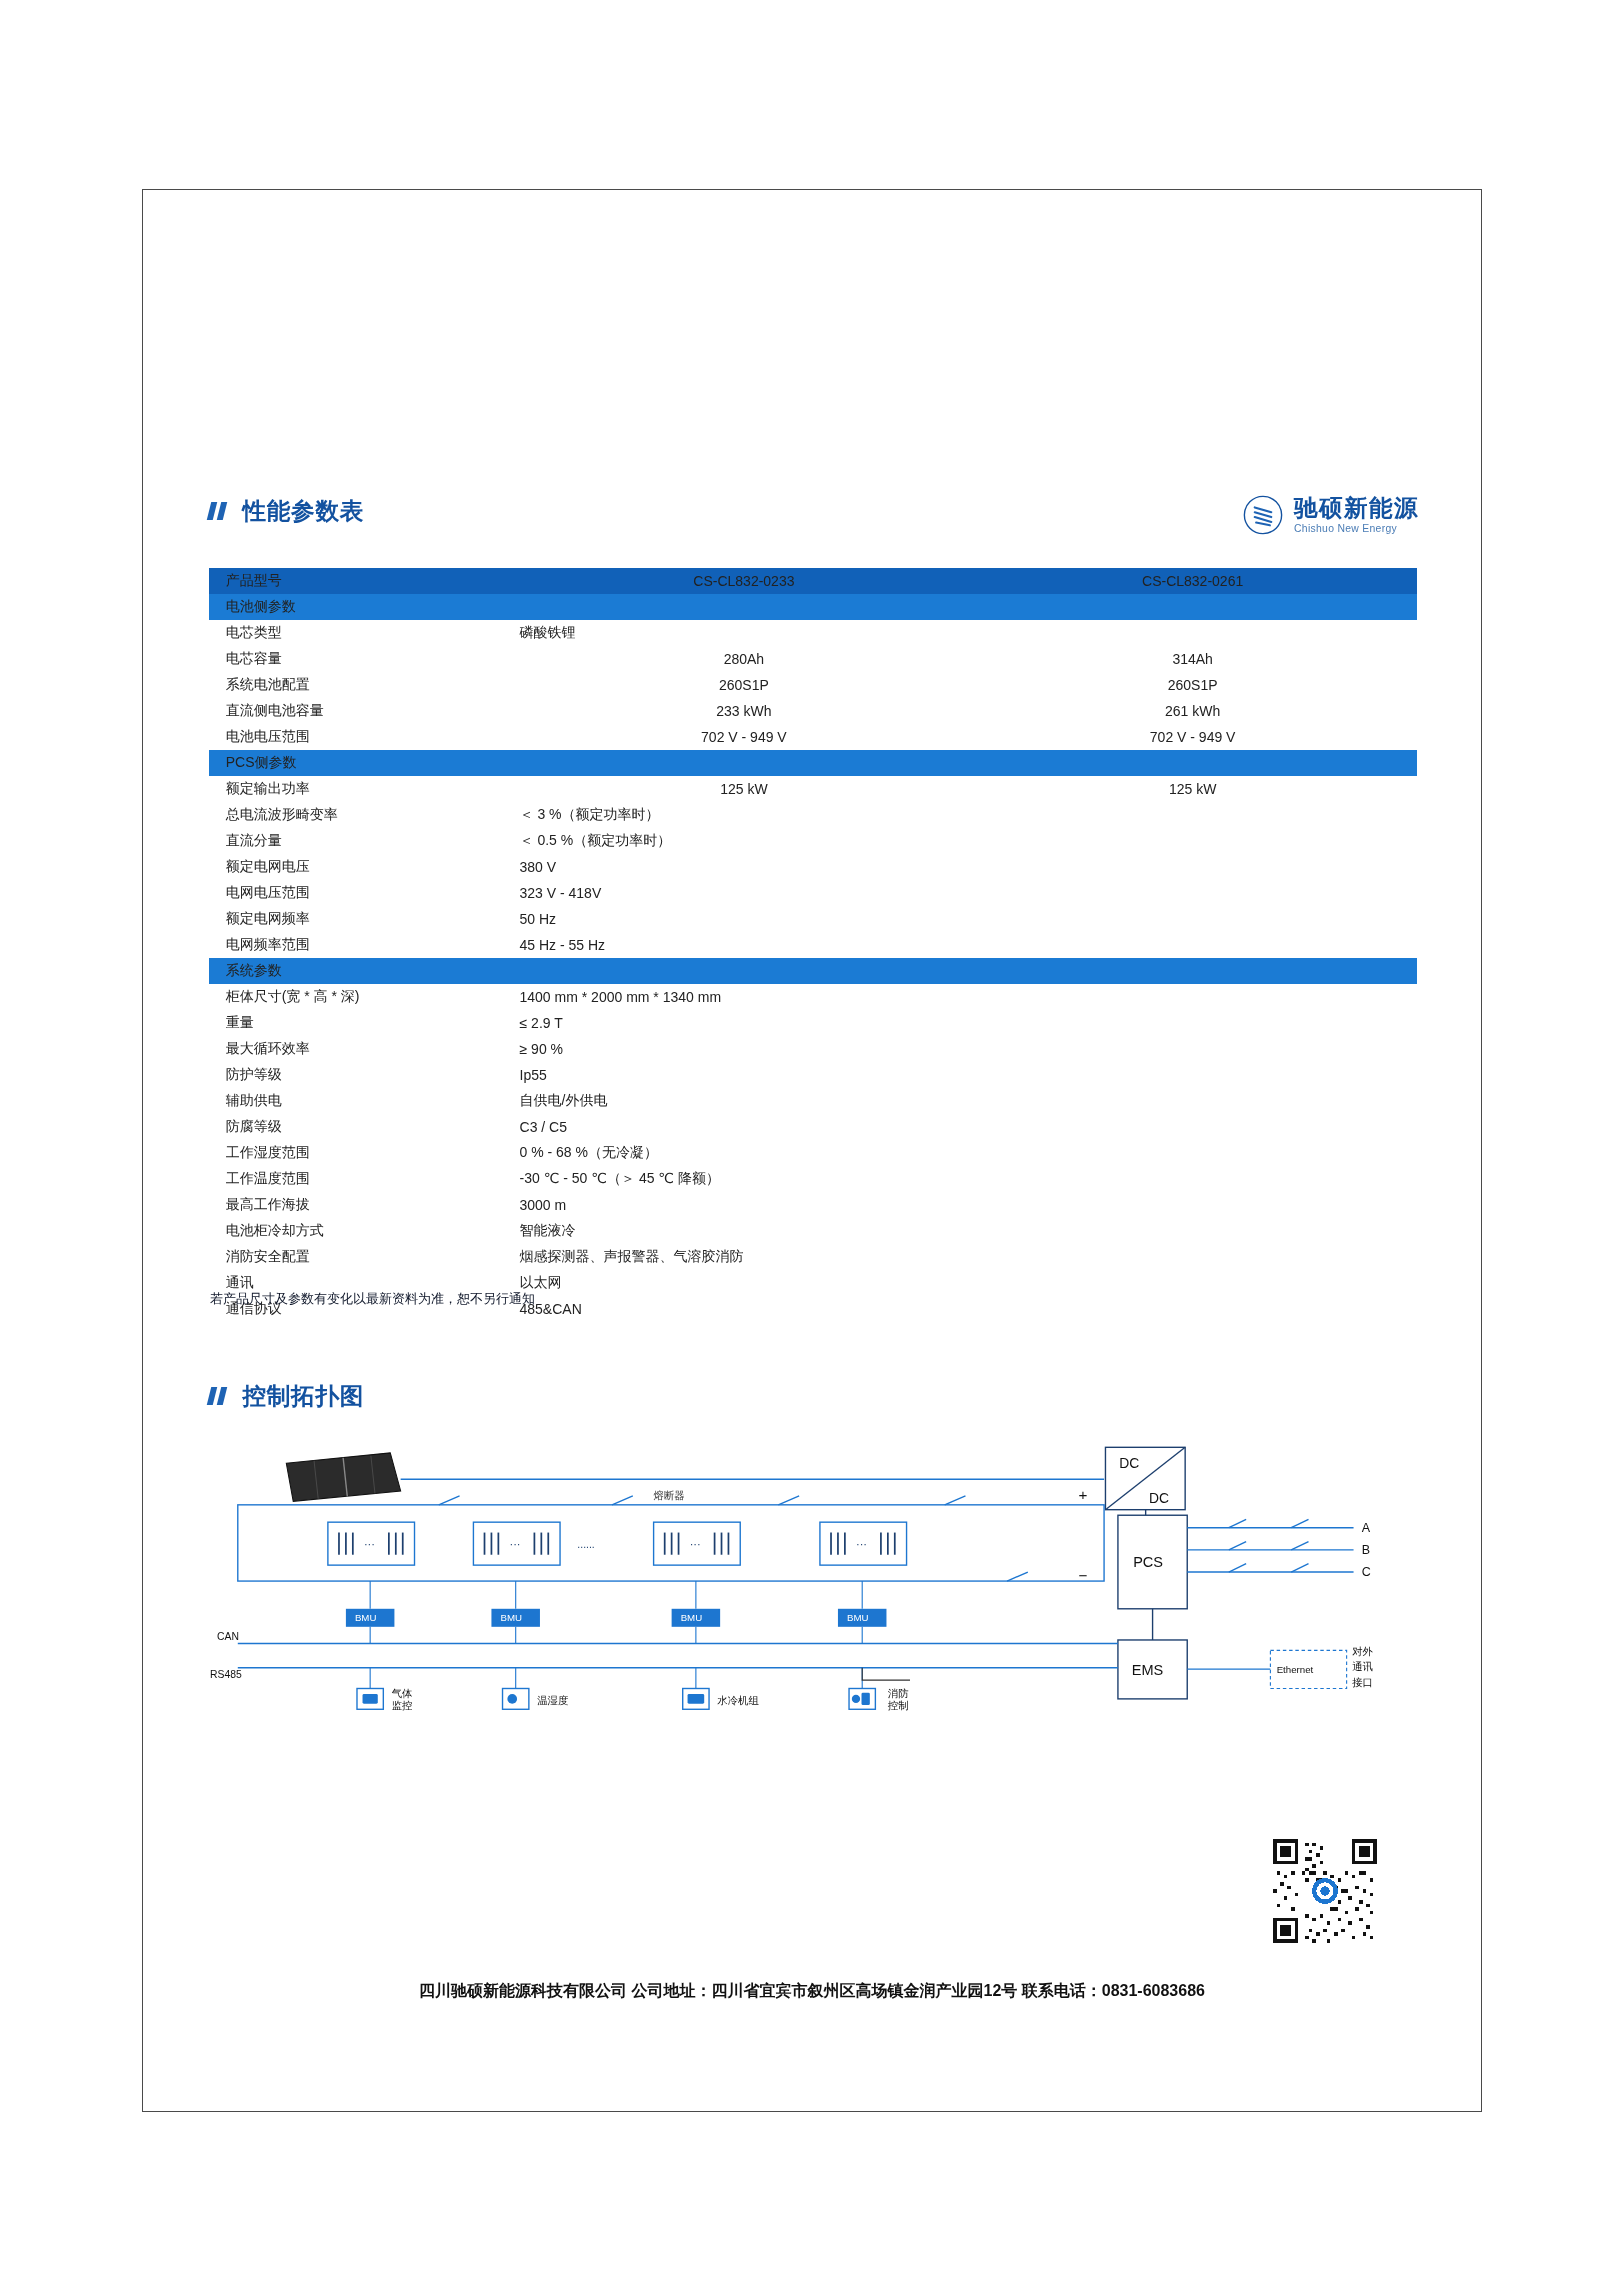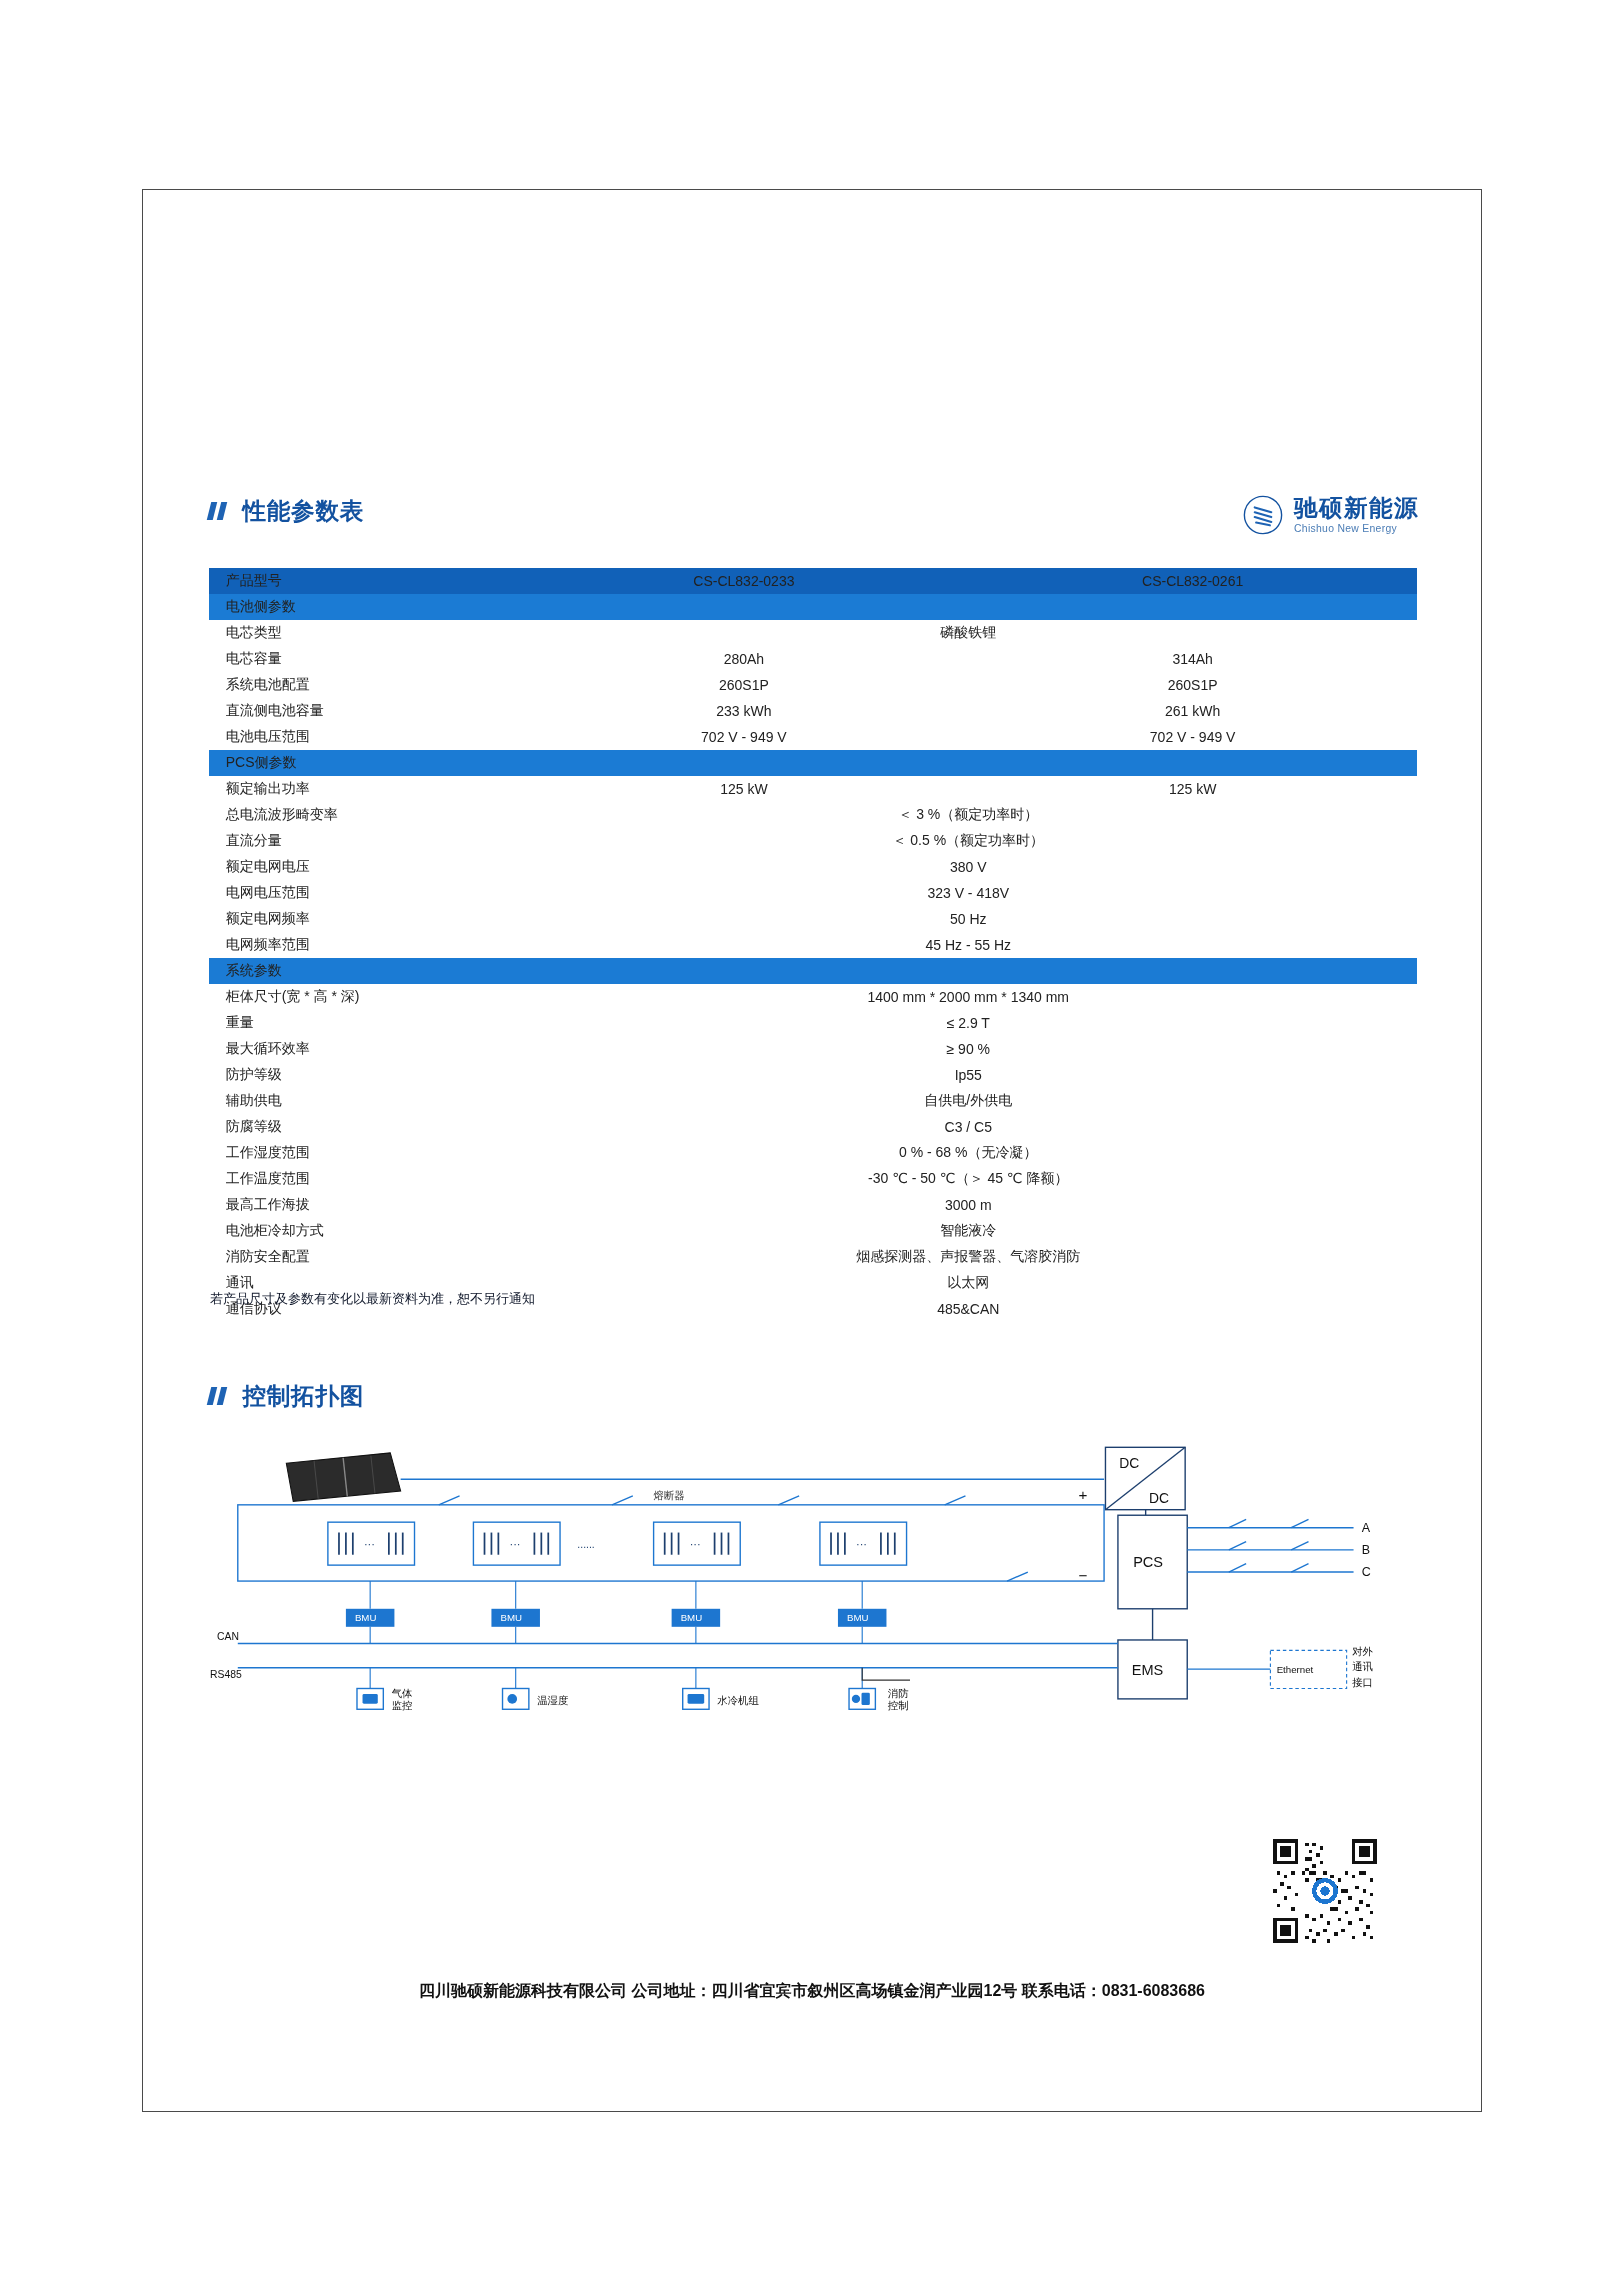--- a/index.html
+++ b/index.html
@@ -20,21 +20,21 @@
   .logo-mark{width:40px;height:40px;position:relative;}
   .logo-text .l1{font-size:23.6px;font-weight:bold;color:#1352a0;letter-spacing:1.4px;line-height:1.1;}
   .logo-text .l2{font-size:10.4px;color:#4a7cb5;letter-spacing:0.3px;margin-top:1.4px;}
 
   
   #spec{position:absolute;left:66px;top:378px;width:1208px;border-collapse:collapse;}
   #spec td{font-size:14px;padding:0;height:26px;vertical-align:middle;}
   #spec .c0{width:298px;padding-left:16.7px;color:#222;}
   #spec .c1{width:455px;text-align:center;color:#222;}
   #spec .c2{width:455px;text-align:center;color:#222;}
-  #spec .cspan{text-align:center;color:#222;}
+  #spec .cspan{text-align:left;color:#222;}
   tr.hdr td{background:#1161b8;color:#fff;font-size:15.3px;height:32px;}
   tr.hdr td.c0{color:#fff;}
   tr.sub td{background:#1b7bd4;color:#fff;font-size:14px;height:23.6px;}
   tr.sub td.c0{color:#fff;margin-left:48px;}
   tr.sub td.fill{background:#1b7bd4;}
   .note{position:absolute;left:67px;top:1100px;font-size:13px;color:#0f172a;}
 
   
   #topo{position:absolute;left:66px;top:1249px;width:1208px;height:298px;}
   #topo svg{display:block;}

